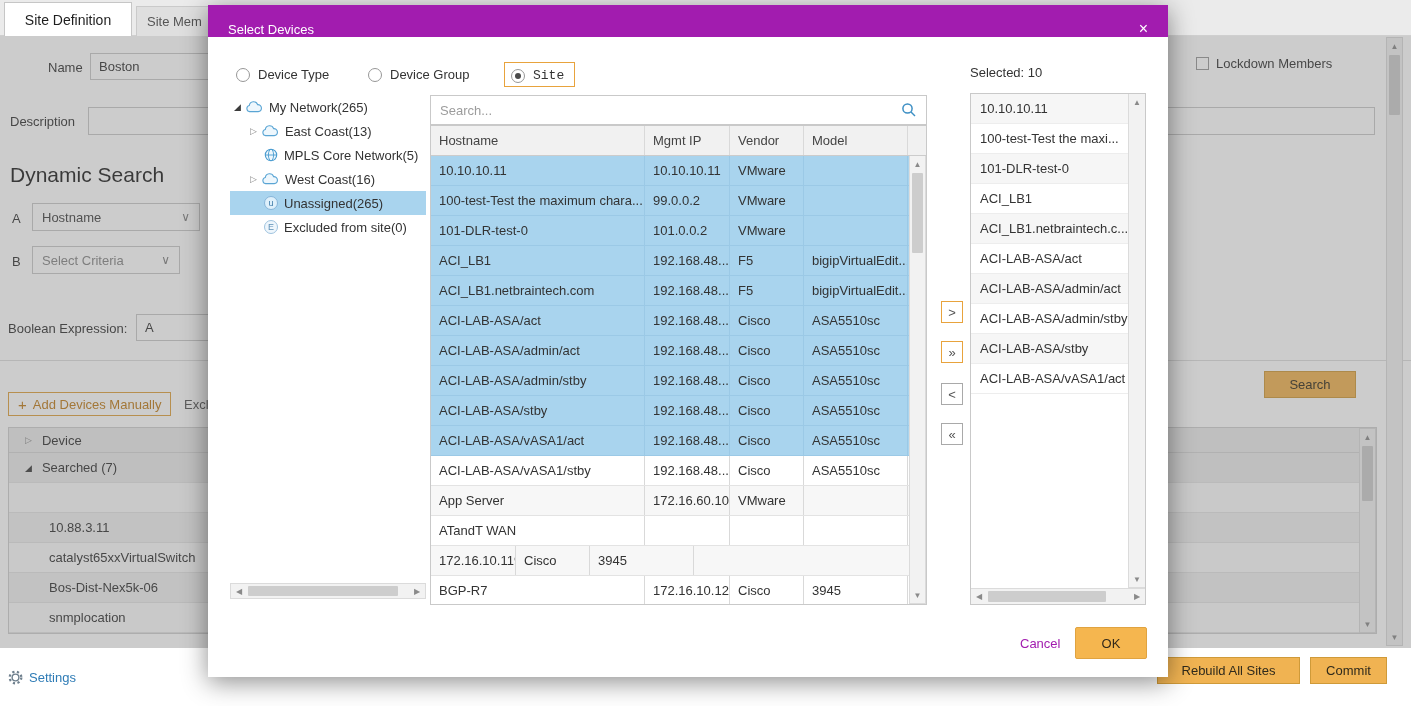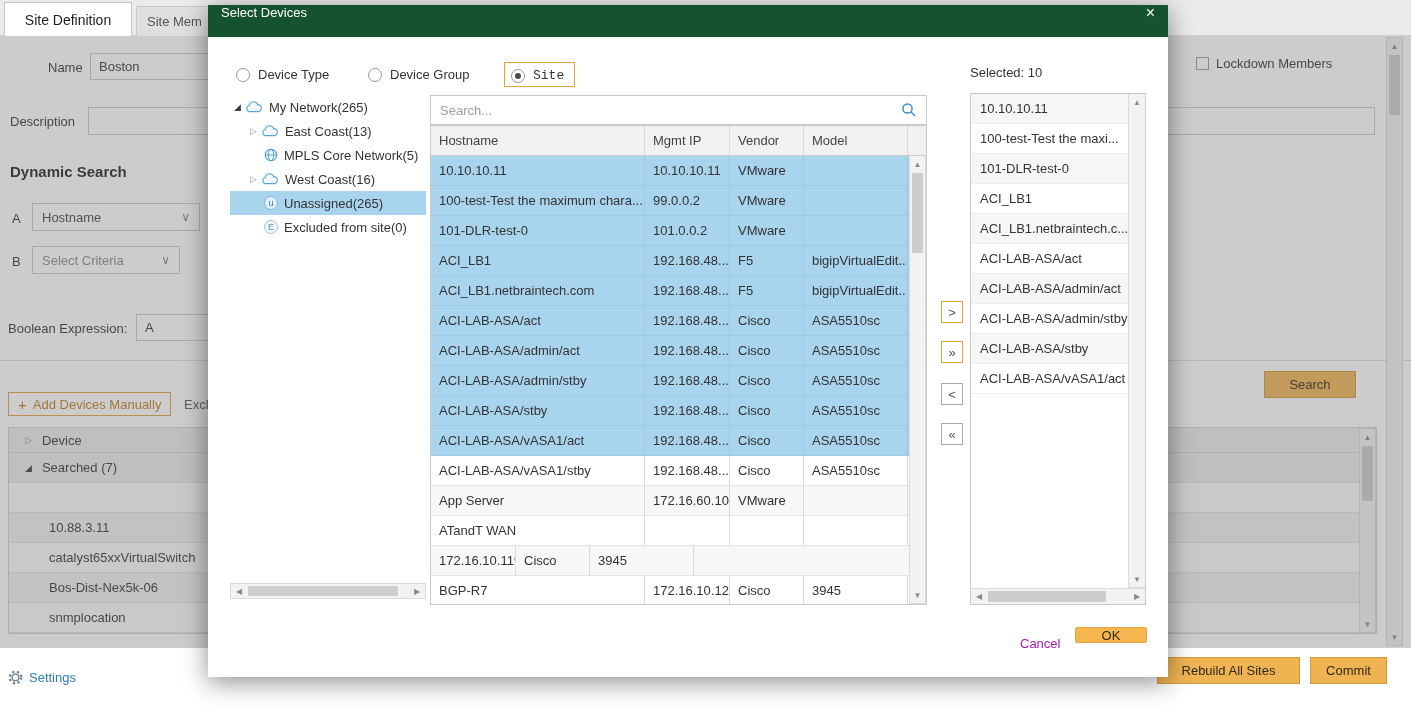--- a/index.html
+++ b/index.html
@@ -6,21 +6,21 @@
   body{font-family:"Liberation Sans",sans-serif;background:#fff;}
   .screen{position:relative;width:1411px;height:706px;overflow:hidden;font-size:13px;color:#333;background:#fff;}
   
   .tabbar{position:absolute;left:0;top:0;width:100%;height:36px;background:#ebebeb;border-bottom:1px solid #cfcfcf;}
   .tab{position:absolute;display:flex;align-items:center;justify-content:center;}
   .tab.active{left:4px;top:2px;width:128px;height:34px;background:#fff;border:1px solid #c6c6c6;border-bottom:none;font-size:14px;color:#1e1e1e;}
   .tab.inactive{left:136px;top:6px;width:92px;height:30px;background:#dfdfdf;border:1px solid #cacaca;border-bottom:none;font-size:13px;color:#555;justify-content:flex-start;padding-left:10px;overflow:hidden;}
   .flabel{position:absolute;color:#333;}
   .muted{color:#888;}
   .tinput{position:absolute;border:1px solid #c9c9c9;padding:0 8px;font:13px "Liberation Sans",sans-serif;color:#333;background:#fff;}
-  .section-title{position:absolute;font-size:15px;font-weight:bold;color:#1e1e1e;}
+  .section-title{position:absolute;font-size:21px;font-weight:normal;color:#1e1e1e;}
   .select{position:absolute;height:28px;border:1px solid #c9c9c9;background:#fff;display:flex;align-items:center;padding:0 9px;color:#444;}
   .select .chev{margin-left:auto;color:#808080;font-size:12px;}
   .add-btn{position:absolute;height:24px;border:1px solid #dfa23f;color:#c07d1c;display:flex;align-items:center;padding:0 9px;background:transparent;}
   .add-btn .plus{margin-right:6px;font-size:15px;line-height:1;}
   .btn-tan{position:absolute;background:#f0b352;border:1px solid #cf9a39;color:#2f2a1c;display:flex;align-items:center;justify-content:center;}
   .hr{position:absolute;border-top:1px solid #dedede;}
   .bg-table{position:absolute;border:1px solid #cfcfcf;background:#fff;}
   .bg-th{height:25px;background:#ececec;border-bottom:1px solid #d6d6d6;display:flex;align-items:center;padding-left:16px;color:#333;}
   .tri{font-size:9px;color:#8a8a8a;margin-right:10px;flex:none;}
   .tri.dark{color:#3c3c3c;}
@@ -37,21 +37,21 @@
   .hscroll .sb-btn{width:16px;height:100%;}
   .hscroll .sb-btn.right{left:auto;right:0;}
   .sb-thumb-h{position:absolute;top:2px;bottom:2px;background:#cdcdcd;border-radius:1px;}
   .settings{position:absolute;display:flex;align-items:center;gap:6px;}
   .settings .slabel{color:#2f7cb6;}
   .lockdown{position:absolute;display:flex;align-items:center;gap:7px;}
   .cb{width:13px;height:13px;border:1px solid #999;background:#fff;flex:none;}
   
   .overlay{position:absolute;left:0;width:100%;background:rgba(108,108,108,0.35);z-index:5;}
   .modal{position:absolute;background:#fff;z-index:10;box-shadow:0 5px 24px rgba(0,0,0,0.45);}
-  .m-header{height:32px;background:#14532d;display:flex;align-items:flex-start;padding:0 13px;color:#fff;}
+  .m-header{height:32px;background:#a21caf;display:flex;align-items:flex-end;padding:0 20px;color:#fff;}
   .m-close{margin-left:auto;font-size:16px;line-height:1;}
   .radio-item{position:absolute;display:flex;align-items:center;gap:8px;color:#333;}
   .radio{width:14px;height:14px;border:1px solid #979797;border-radius:50%;background:#fff;position:relative;flex:none;}
   .radio.checked::after{content:"";position:absolute;left:3px;top:3px;width:6px;height:6px;border-radius:50%;background:#4a4a4a;}
   .site-box{border:1px solid #e8a33d;padding:5px 10px 3px 6px;font-family:Liberation Mono, monospace;}
   .tree{position:absolute;}
   .t-item{height:24px;display:flex;align-items:center;color:#333;white-space:nowrap;}
   .t-item .tri{margin-right:4px;}
   .t-item.lvl0{padding-left:4px;}
   .t-item.lvl1{padding-left:20px;}
@@ -74,21 +74,21 @@
   .d-row{height:30px;display:flex;border-bottom:1px solid #e3e3e3;background:#fff;}
   .d-row.sel{background:#a9d4ee;border-bottom-color:#9bc9e6;}
   .d-row.sel .dc{border-right-color:#9bc9e6;}
   .xfer{position:absolute;width:22px;height:22px;background:#fff;border:1px solid #e8a33d;color:#555;display:flex;align-items:center;justify-content:center;font-size:13px;}
   .xfer.gray{border-color:#a9a9a9;}
   .sel-label{position:absolute;color:#333;}
   .sel-list{position:absolute;border:1px solid #c9c9c9;background:#fff;overflow:hidden;}
   .s-item{height:30px;line-height:29px;padding:0 9px;border-bottom:1px solid #ededed;width:158px;overflow:hidden;white-space:nowrap;color:#333;}
   .s-item.alt{background:#f6f6f6;}
   .cancel{position:absolute;color:#a21caf;}
-  .ok-btn{position:absolute;width:72px;height:16px;background:#f5b64f;border:1px solid #e0a340;display:flex;align-items:center;justify-content:center;color:#33291a;border-radius:2px;}
+  .ok-btn{position:absolute;width:72px;height:32px;background:#f5b64f;border:1px solid #e0a340;display:flex;align-items:center;justify-content:center;color:#33291a;border-radius:2px;}
 </style>
 </head>
 <body>
 
 <div class="screen">
 
   <div class="tabbar">
     <div class="tab inactive">Site Mem</div>
     <div class="tab active">Site Definition</div>
   </div>

